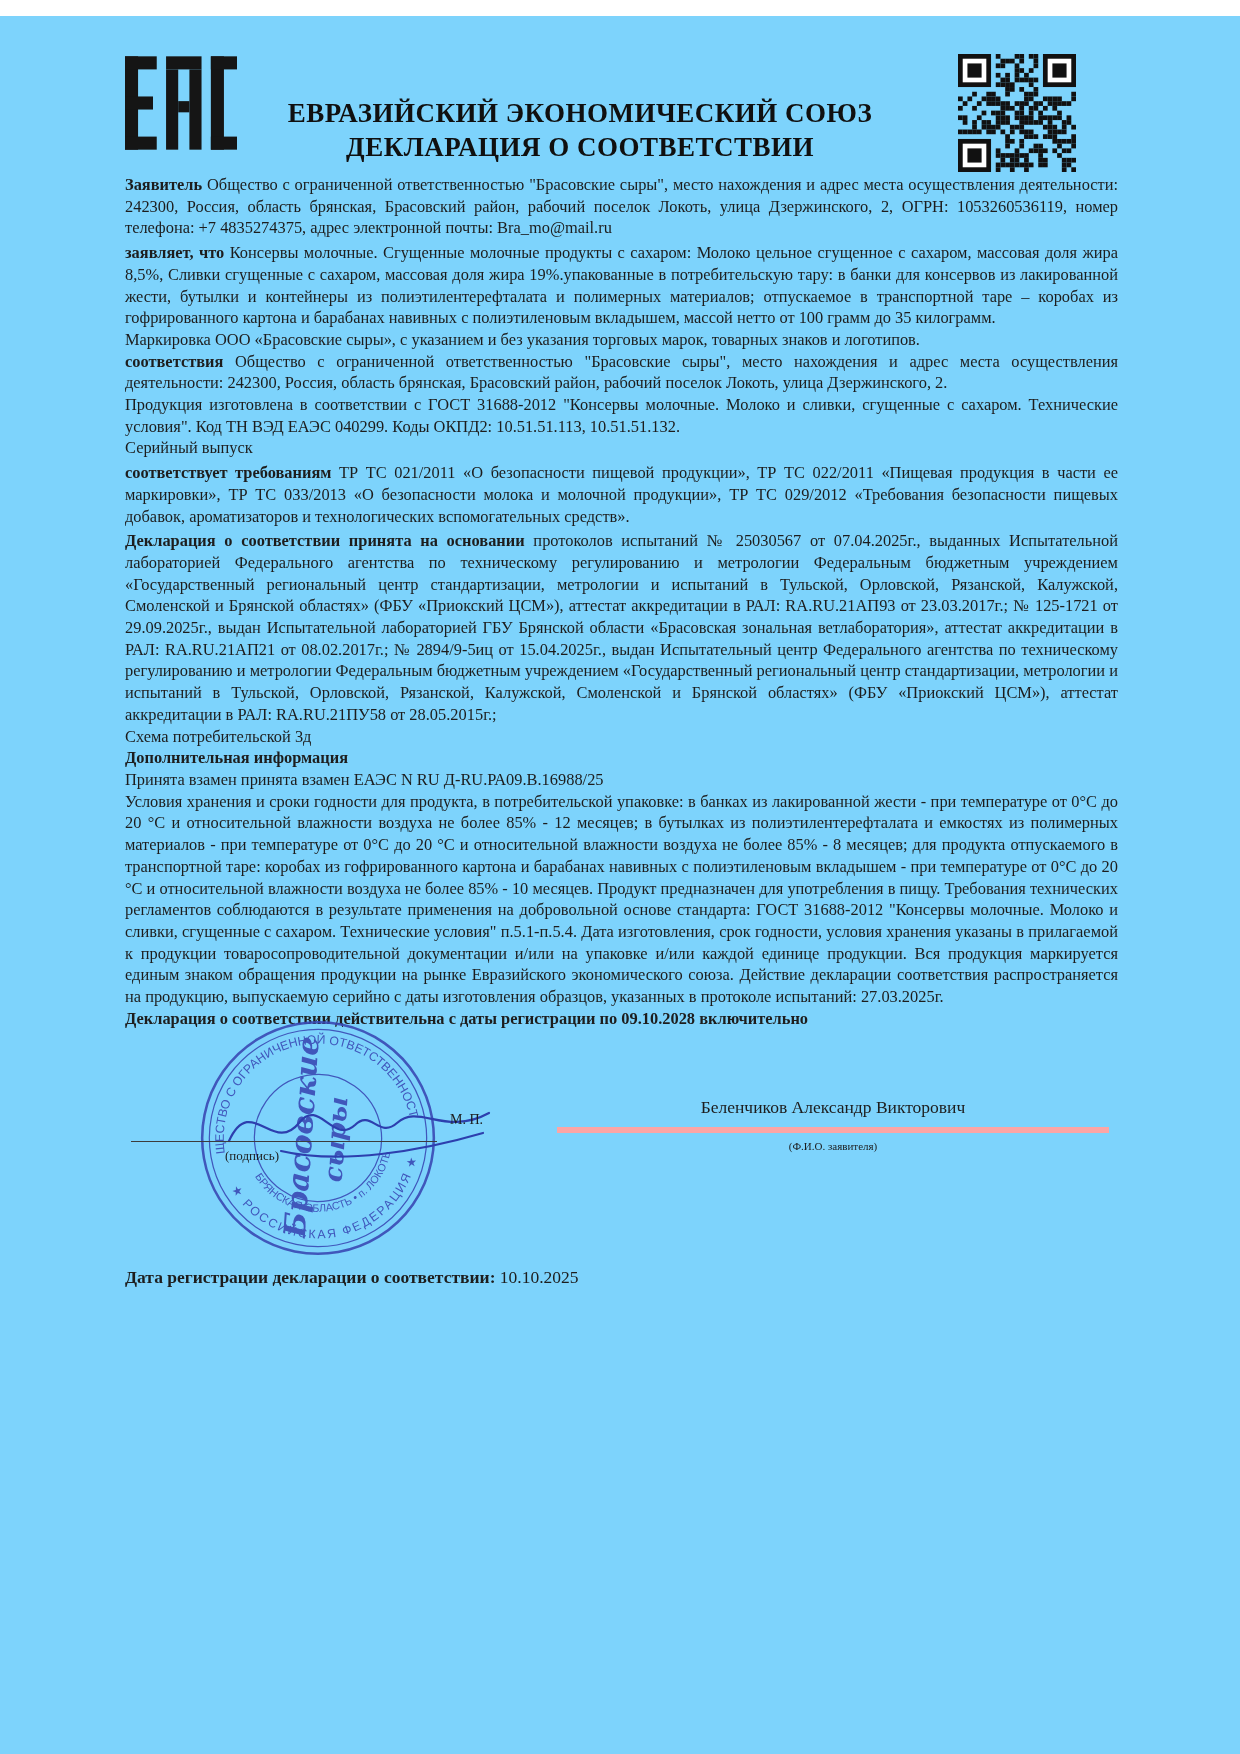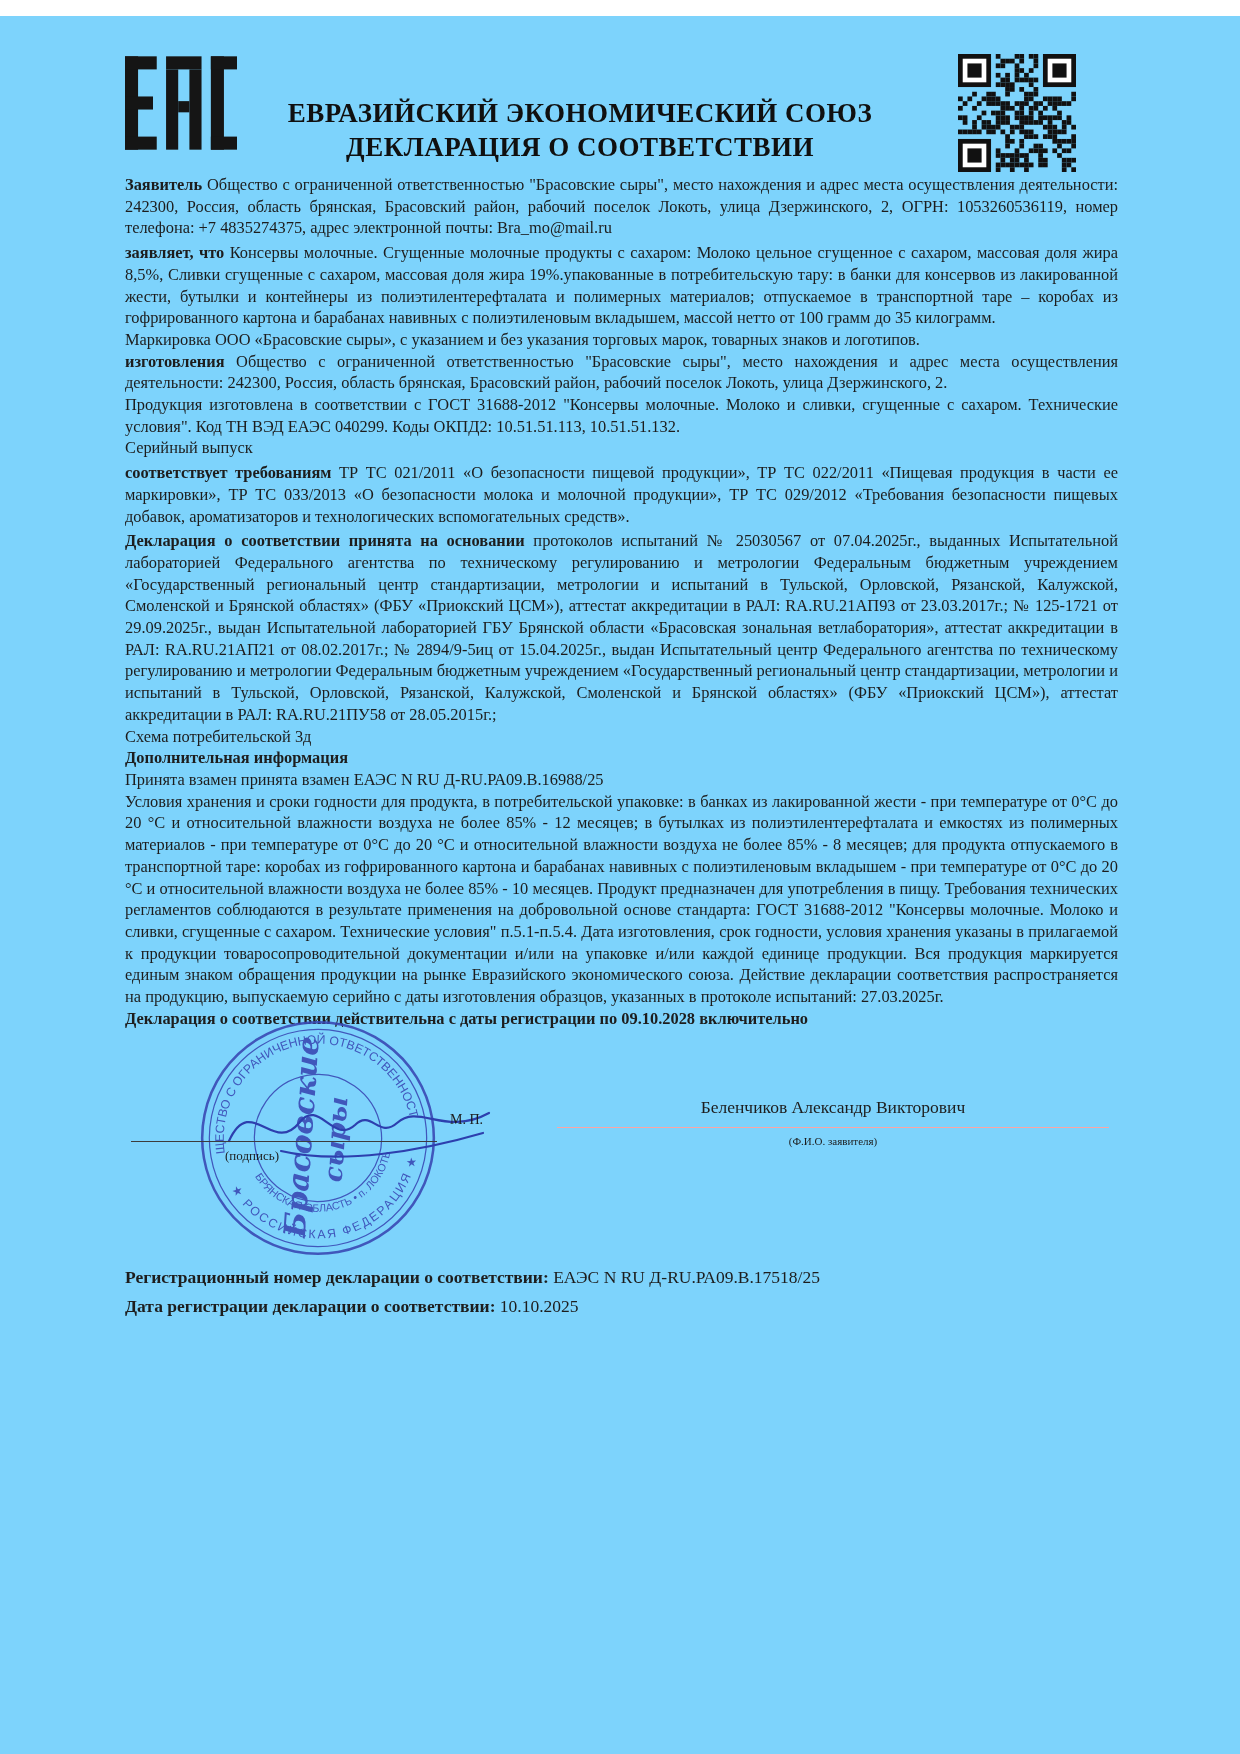--- a/index.html
+++ b/index.html
@@ -18,21 +18,21 @@
   .para.sp{margin-top:3px}
   .para b{font-weight:bold}
 
   .sign-area{position:relative;height:212px;margin-top:8px}
   .stamp{position:absolute;left:70px;top:-22px;width:246px;height:246px;opacity:.9;transform:rotate(-10deg)}
   .signature-svg{position:absolute;left:96px;top:42px;width:280px;height:95px}
   .sig-line{position:absolute;left:6px;top:104px;width:306px;border-bottom:1px solid #3c3c3c}
   .sign-caption{position:absolute;left:100px;top:108px;font-size:13px}
   .mp{position:absolute;left:325px;top:72px;font-size:14px}
   .name-block{position:absolute;left:432px;top:60px;width:552px;text-align:center}
-  .name{font-size:17.5px;padding-bottom:8px;border-bottom:1px solid #fca5a5}
+  .name{font-size:17.5px;padding-bottom:8px;border-bottom:6px solid #fca5a5}
   .name-caption{font-size:11px;padding-top:3px}
 
   .footer{margin-top:14px;font-size:17.5px;line-height:29px}
   .footer b{font-weight:bold}
 </style>
 </head>
 <body>
 
 <div class="page">
 
@@ -288,21 +288,21 @@
         <rect x="0" y="90" width="35" height="35" fill="#111"></rect>
         <rect x="5" y="95" width="25" height="25" fill="#fff"></rect>
         <rect x="10" y="100" width="15" height="15" fill="#111"></rect>
       </svg>
   </header>
 
   <main class="content">
     <p class="para"><b>Заявитель</b> <span>Общество с ограниченной ответственностью "Брасовские сыры", место нахождения и адрес места осуществления деятельности: 242300, Россия, область брянская, Брасовский район, рабочий поселок Локоть, улица Дзержинского, 2, ОГРН: 1053260536119, номер телефона: +7 4835274375, адрес электронной почты: Bra_mo@mail.ru</span></p>
     <p class="para sp"><b>заявляет, что</b> <span>Консервы молочные. Сгущенные молочные продукты с сахаром: Молоко цельное сгущенное с сахаром, массовая доля жира 8,5%, Сливки сгущенные с сахаром, массовая доля жира 19%.упакованные в потребительскую тару: в банки для консервов из лакированной жести, бутылки и контейнеры из полиэтилентерефталата и полимерных материалов; отпускаемое в транспортной таре – коробах из гофрированного картона и барабанах навивных с полиэтиленовым вкладышем, массой нетто от 100 грамм до 35 килограмм.</span></p>
     <p class="para"><b></b> <span>Маркировка ООО «Брасовские сыры», с указанием и без указания торговых марок, товарных знаков и логотипов.</span></p>
-    <p class="para"><b>изготовления</b> <span>Общество с ограниченной ответственностью "Брасовские сыры", место нахождения и адрес места осуществления деятельности: 242300, Россия, область брянская, Брасовский район, рабочий поселок Локоть, улица Дзержинского, 2.</span></p>
+    <p class="para"><b>соответствия</b> <span>Общество с ограниченной ответственностью "Брасовские сыры", место нахождения и адрес места осуществления деятельности: 242300, Россия, область брянская, Брасовский район, рабочий поселок Локоть, улица Дзержинского, 2.</span></p>
     <p class="para"><b></b> <span>Продукция изготовлена в соответствии с ГОСТ 31688-2012 "Консервы молочные. Молоко и сливки, сгущенные с сахаром. Технические условия". Код ТН ВЭД ЕАЭС 040299. Коды ОКПД2: 10.51.51.113, 10.51.51.132.</span></p>
     <p class="para"><b></b> <span>Серийный выпуск</span></p>
     <p class="para sp"><b>соответствует требованиям</b> <span>ТР ТС 021/2011 «О безопасности пищевой продукции», ТР ТС 022/2011 «Пищевая продукция в части ее маркировки», ТР ТС 033/2013 «О безопасности молока и молочной продукции», ТР ТС 029/2012 «Требования безопасности пищевых добавок, ароматизаторов и технологических вспомогательных средств».</span></p>
     <p class="para sp"><b>Декларация о соответствии принята на основании</b> <span>протоколов испытаний № 25030567 от 07.04.2025г., выданных Испытательной лабораторией Федерального агентства по техническому регулированию и метрологии Федеральным бюджетным учреждением «Государственный региональный центр стандартизации, метрологии и испытаний в Тульской, Орловской, Рязанской, Калужской, Смоленской и Брянской областях» (ФБУ «Приокский ЦСМ»), аттестат аккредитации в РАЛ: RA.RU.21АП93 от 23.03.2017г.; № 125-1721 от 29.09.2025г., выдан Испытательной лабораторией ГБУ Брянской области «Брасовская зональная ветлаборатория», аттестат аккредитации в РАЛ: RA.RU.21АП21 от 08.02.2017г.; № 2894/9-5иц от 15.04.2025г., выдан Испытательный центр Федерального агентства по техническому регулированию и метрологии Федеральным бюджетным учреждением «Государственный региональный центр стандартизации, метрологии и испытаний в Тульской, Орловской, Рязанской, Калужской, Смоленской и Брянской областях» (ФБУ «Приокский ЦСМ»), аттестат аккредитации в РАЛ: RA.RU.21ПУ58 от 28.05.2015г.;</span></p>
     <p class="para"><b></b> <span>Схема потребительской 3д</span></p>
     <p class="para"><b>Дополнительная информация</b> <span></span></p>
     <p class="para"><b></b> <span>Принята взамен принята взамен ЕАЭС N RU Д-RU.РА09.В.16988/25</span></p>
     <p class="para"><b></b> <span>Условия хранения и сроки годности для продукта, в потребительской упаковке: в банках из лакированной жести - при температуре от 0°С до 20 °С и относительной влажности воздуха не более 85% - 12 месяцев; в бутылках из полиэтилентерефталата и емкостях из полимерных материалов - при температуре от 0°С до 20 °С и относительной влажности воздуха не более 85% - 8 месяцев; для продукта отпускаемого в транспортной таре: коробах из гофрированного картона и барабанах навивных с полиэтиленовым вкладышем - при температуре от 0°С до 20 °С и относительной влажности воздуха не более 85% - 10 месяцев. Продукт предназначен для употребления в пищу. Требования технических регламентов соблюдаются в результате применения на добровольной основе стандарта: ГОСТ 31688-2012 "Консервы молочные. Молоко и сливки, сгущенные с сахаром. Технические условия" п.5.1-п.5.4. Дата изготовления, срок годности, условия хранения указаны в прилагаемой к продукции товаросопроводительной документации и/или на упаковке и/или каждой единице продукции. Вся продукция маркируется единым знаком обращения продукции на рынке Евразийского экономического союза. Действие декларации соответствия распространяется на продукцию, выпускаемую серийно с даты изготовления образцов, указанных в протоколе испытаний: 27.03.2025г.</span></p>
     <p class="para"><b>Декларация о соответствии действительна с даты регистрации по 09.10.2028 включительно</b> <span></span></p>
 
@@ -341,18 +341,17 @@
       <div class="sign-caption">(подпись)</div>
       <div class="mp">М. П.</div>
 
       <div class="name-block">
         <div class="name">Беленчиков Александр Викторович</div>
         <div class="name-caption">(Ф.И.О. заявителя)</div>
       </div>
     </div>
 
     <div class="footer">
-      <p><b>Регистрационный номер декларации о соответствии:</b> <span>ЕАЭС N RU Д-RU.РА09.В.17518/25</span></p>
       <p><b>Дата регистрации декларации о соответствии:</b> <span>10.10.2025</span></p>
     </div>
   </main>
 
 </div>
 
 </body></html>

